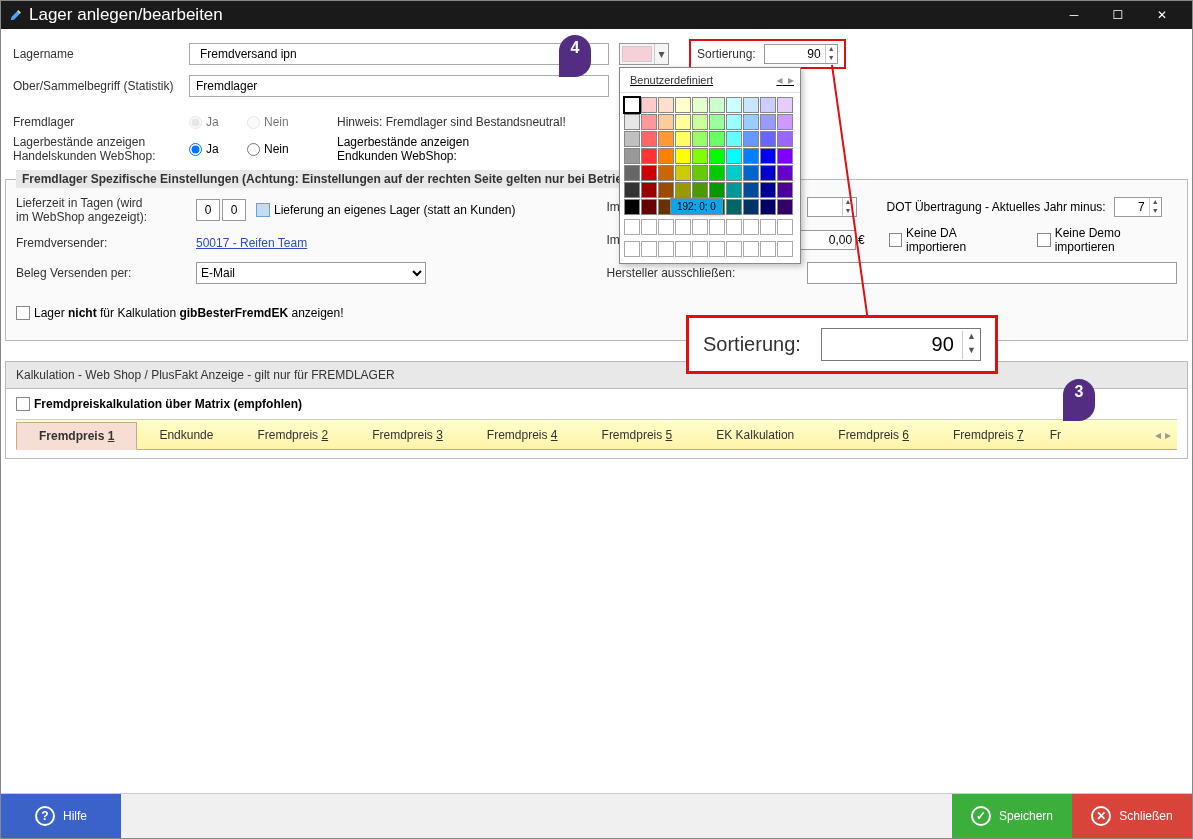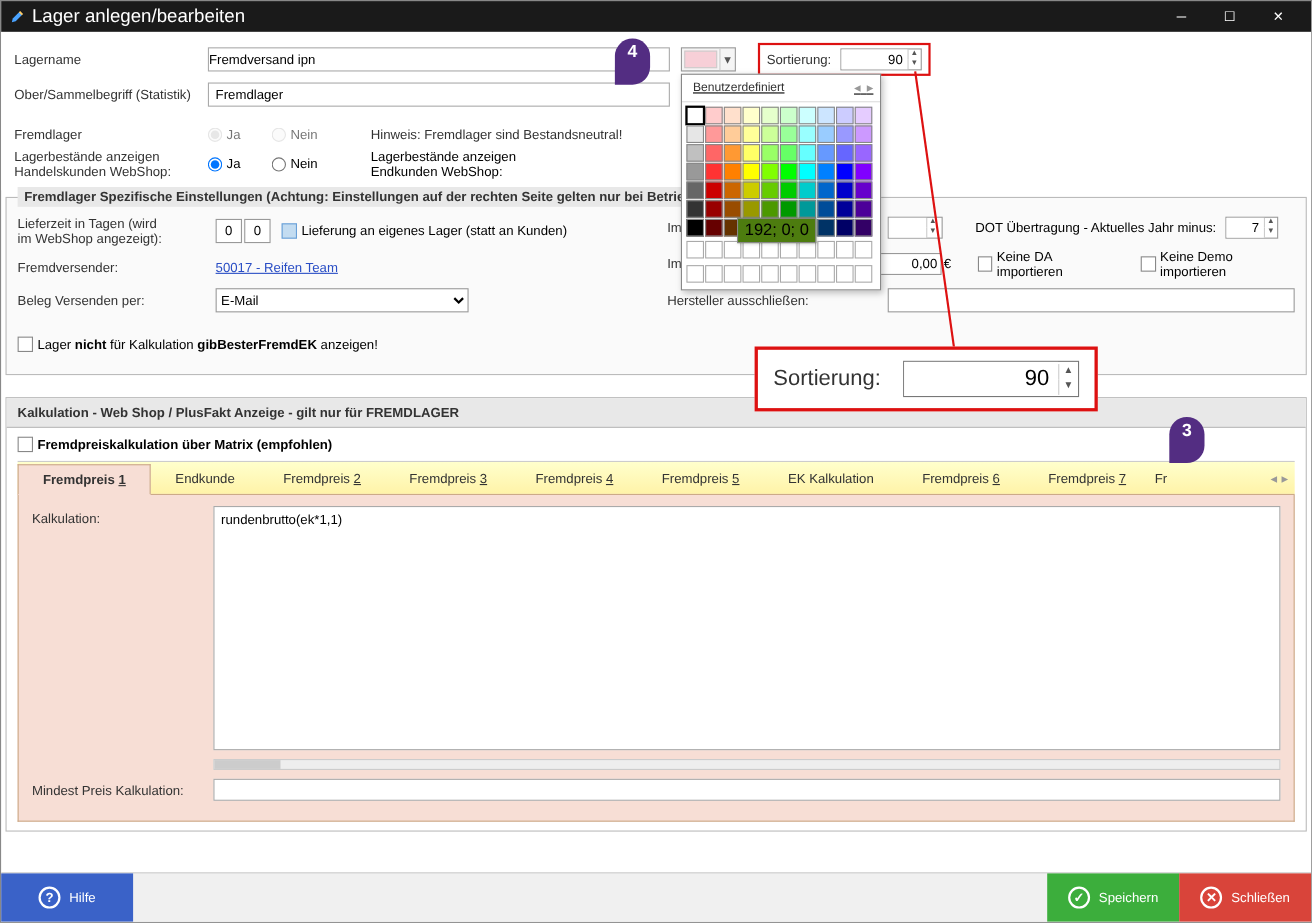--- a/index.html
+++ b/index.html
@@ -9,21 +9,21 @@
 .titlebar { background: #1a1a1a; color: #fff; height: 28px; display: flex; align-items: center; padding: 0 8px; }
 .titlebar .pencil { width: 14px; height: 14px; margin-right: 6px; }
 .titlebar .title-text { flex: 1; font-size: 17px; }
 .titlebar .winbtn { width: 44px; height: 28px; display: flex; align-items: center; justify-content: center; color: #fff; cursor: pointer; }
 
 
 .form-area { padding: 10px 12px 4px 12px; background: #fff; }
 .row { display: flex; align-items: center; margin-bottom: 6px; }
 .label { width: 176px; color: #333; }
 .label2 { width: 176px; color: #333; }
-input[type=text].wide { width: 420px; height: 22px; border: 1px solid #aaa; padding: 0 0; background: #fff; }
+input[type=text].wide { width: 420px; height: 22px; border: 1px solid #aaa; padding: 0 10px; background: #fff; }
 input[type=text].wide2 { width: 420px; height: 22px; border: 1px solid #aaa; padding: 0 6px; background: #fff; }
 
 .color-swatch-btn { display:inline-flex; align-items:center; border:1px solid #999; height:22px; margin-left:10px; background:#f5f5f5; }
 .color-swatch-btn .swatch { width:30px; height:16px; margin:2px; background:#f7cfd7; border:1px solid #ccc;}
 .color-swatch-btn .drop { width:14px; text-align:center; color:#555; border-left:1px solid #ccc; height:100%; display:flex; align-items:center; justify-content:center;}
 
 .sort-group-outer { display:inline-flex; align-items:center; margin-left:20px; border:2px solid #d11; padding:3px 6px;}
 .sort-label { margin-right:8px; color:#333;}
 .spinner { display:flex; align-items:center; border:1px solid #999; height:20px; background:#fff;}
 .spinner input { border:none; width:60px; text-align:right; padding-right:4px; height:18px; outline:none;}
@@ -51,39 +51,39 @@
 .eur-input { width:60px; height:20px; border:1px solid #999; text-align:right; padding-right:3px;}
 
 
 .color-popup { position:absolute; left:618px; top:66px; width:182px; background:#fff; border:1px solid #888; box-shadow:2px 2px 6px rgba(0,0,0,0.25); z-index:30;}
 .cp-header { display:flex; align-items:center; padding:4px 6px; border-bottom:1px solid #ddd;text-decoration:underline;}
 .cp-header .tab { font-size:11px; color:#333; padding:2px 4px;}
 .cp-header .nav { margin-left:auto; color:#999; font-size:10px;}
 .cp-grid { display:grid; grid-template-columns: repeat(10, 16px); grid-auto-rows:16px; gap:1px; padding:4px 4px;}
 .cp-cell { width:16px; height:16px; border:1px solid #888; cursor:pointer;}
 .cp-cell.sel { outline:2px solid #000; outline-offset:-1px;}
-.cp-tooltip { position:absolute; left:50px; top:130px; background:#4d7c0f; border:1px solid #888; padding:2px 6px; font-size:15px; box-shadow:1px 1px 3px rgba(0,0,0,.2);}
+.cp-tooltip { position:absolute; left:50px; top:130px; background:#0ea5e9; border:1px solid #888; padding:2px 6px; font-size:10px; box-shadow:1px 1px 3px rgba(0,0,0,.2);}
 .cp-empty-row { display:grid; grid-template-columns: repeat(10,16px); gap:1px; padding:0 4px 6px;}
 .cp-empty-row .empty{ width:16px; height:16px; border:1px solid #aaa; background:#fff;}
 
 
 .anno-bubble { position:absolute; width:32px; height:42px; background:#532d82; color:#fff; font-weight:bold; font-size:16px; display:flex; align-items:flex-start; justify-content:center; padding-top:4px; border-radius:16px 16px 16px 0; z-index:40;}
 .anno-line { position:absolute; background:#d11; z-index:25; transform-origin:top left;}
 
 
 .sort-callout { position:absolute; left:685px; top:314px; border:3px solid #d11; background:#fff; padding:10px 14px; display:flex; align-items:center; z-index:35;}
 .sort-callout .sc-label { font-size:20px; margin-right:20px; color:#333;}
 .sort-callout .sc-spin { display:flex; align-items:center; border:1px solid #777;}
 .sort-callout .sc-spin input { border:none; width:140px; font-size:20px; text-align:right; padding:4px 8px;}
 .sort-callout .sc-btns { display:flex; flex-direction:column;}
 .sort-callout .sc-btns div { height:14px; width:18px; font-size:9px; text-align:center; color:#555; border-left:1px solid #ccc; cursor:pointer;}
 
 
 .kalk-block { border:1px solid #bbb; margin: 20px 4px 4px; }
-.kalk-header { background:#e8e8e8; padding:6px 10px; font-weight:bold; color:#333; border-bottom:1px solid #bbb;}
+.kalk-header { background:#e8e8e8; padding:6px 10px; font-weight:normal; color:#333; border-bottom:1px solid #bbb;}
 .kalk-body { padding:8px 10px;}
 .kalk-cb-row { display:flex; align-items:center; margin-bottom:8px;}
 .tabs-row { display:flex; align-items:center; background:linear-gradient(#ffffcc,#fff3a8); border-top:1px solid #ccc; border-bottom:1px solid #ca8; position:relative;}
 .tab-item { padding:6px 22px; color:#333; cursor:pointer; position:relative;}
 .tab-item .ul { text-decoration:underline;}
 .tab-item.active { background:#f7ded5; font-weight:bold; border:1px solid #ca8; border-bottom:1px solid #f7ded5; margin-bottom:-1px; margin-top:2px;}
 .tabs-nav { margin-left:auto; display:flex; gap:4px; padding-right:6px; color:#999;}
 .tab-content { background:#f7ded5; border:1px solid #ca8; border-top:none; padding:10px 12px;}
 .tc-row { display:flex; align-items:flex-start; margin-bottom:8px;}
 .tc-label { width:165px; color:#333; padding-top:4px;}
@@ -260,33 +260,20 @@
       <div class="tab-item"><span>Fremdpreis <span class="ul">3</span></span></div>
       <div class="tab-item"><span>Fremdpreis <span class="ul">4</span></span></div>
       <div class="tab-item"><span>Fremdpreis <span class="ul">5</span></span></div>
       <div class="tab-item">EK Kalkulation</div>
       <div class="tab-item"><span>Fremdpreis <span class="ul">6</span></span></div>
       <div class="tab-item"><span>Fremdpreis <span class="ul">7</span></span></div>
       <div class="tab-item" style="padding:6px 4px">Fr</div>
       <div class="tabs-nav">
         <span>◂</span>
         <span>▸</span>
-      </div>
-    </div>
-    <div class="tab-content">
-      <div class="tc-row">
-        <div class="tc-label">Kalkulation:</div>
-        <textarea class="formula" style="">rundenbrutto(ek*1,1)</textarea>
-      </div>
-      <div class="scrollbar-h" style="margin-left:165px;margin-bottom:8px;">
-          <div class="thumb"></div>
-        </div>
-      <div class="tc-row">
-        <div class="tc-label">Mindest Preis Kalkulation:</div>
-        <input type="text" style="flex: 1 1 0%; height: 20px; border: 1px solid rgb(170, 170, 170);">
       </div>
     </div>
   </div>
 </div>
 
 <div class="footer">
   <div class="btn help">
     <span class="icon-circ">?</span>
     <span>Hilfe</span>
   </div>

